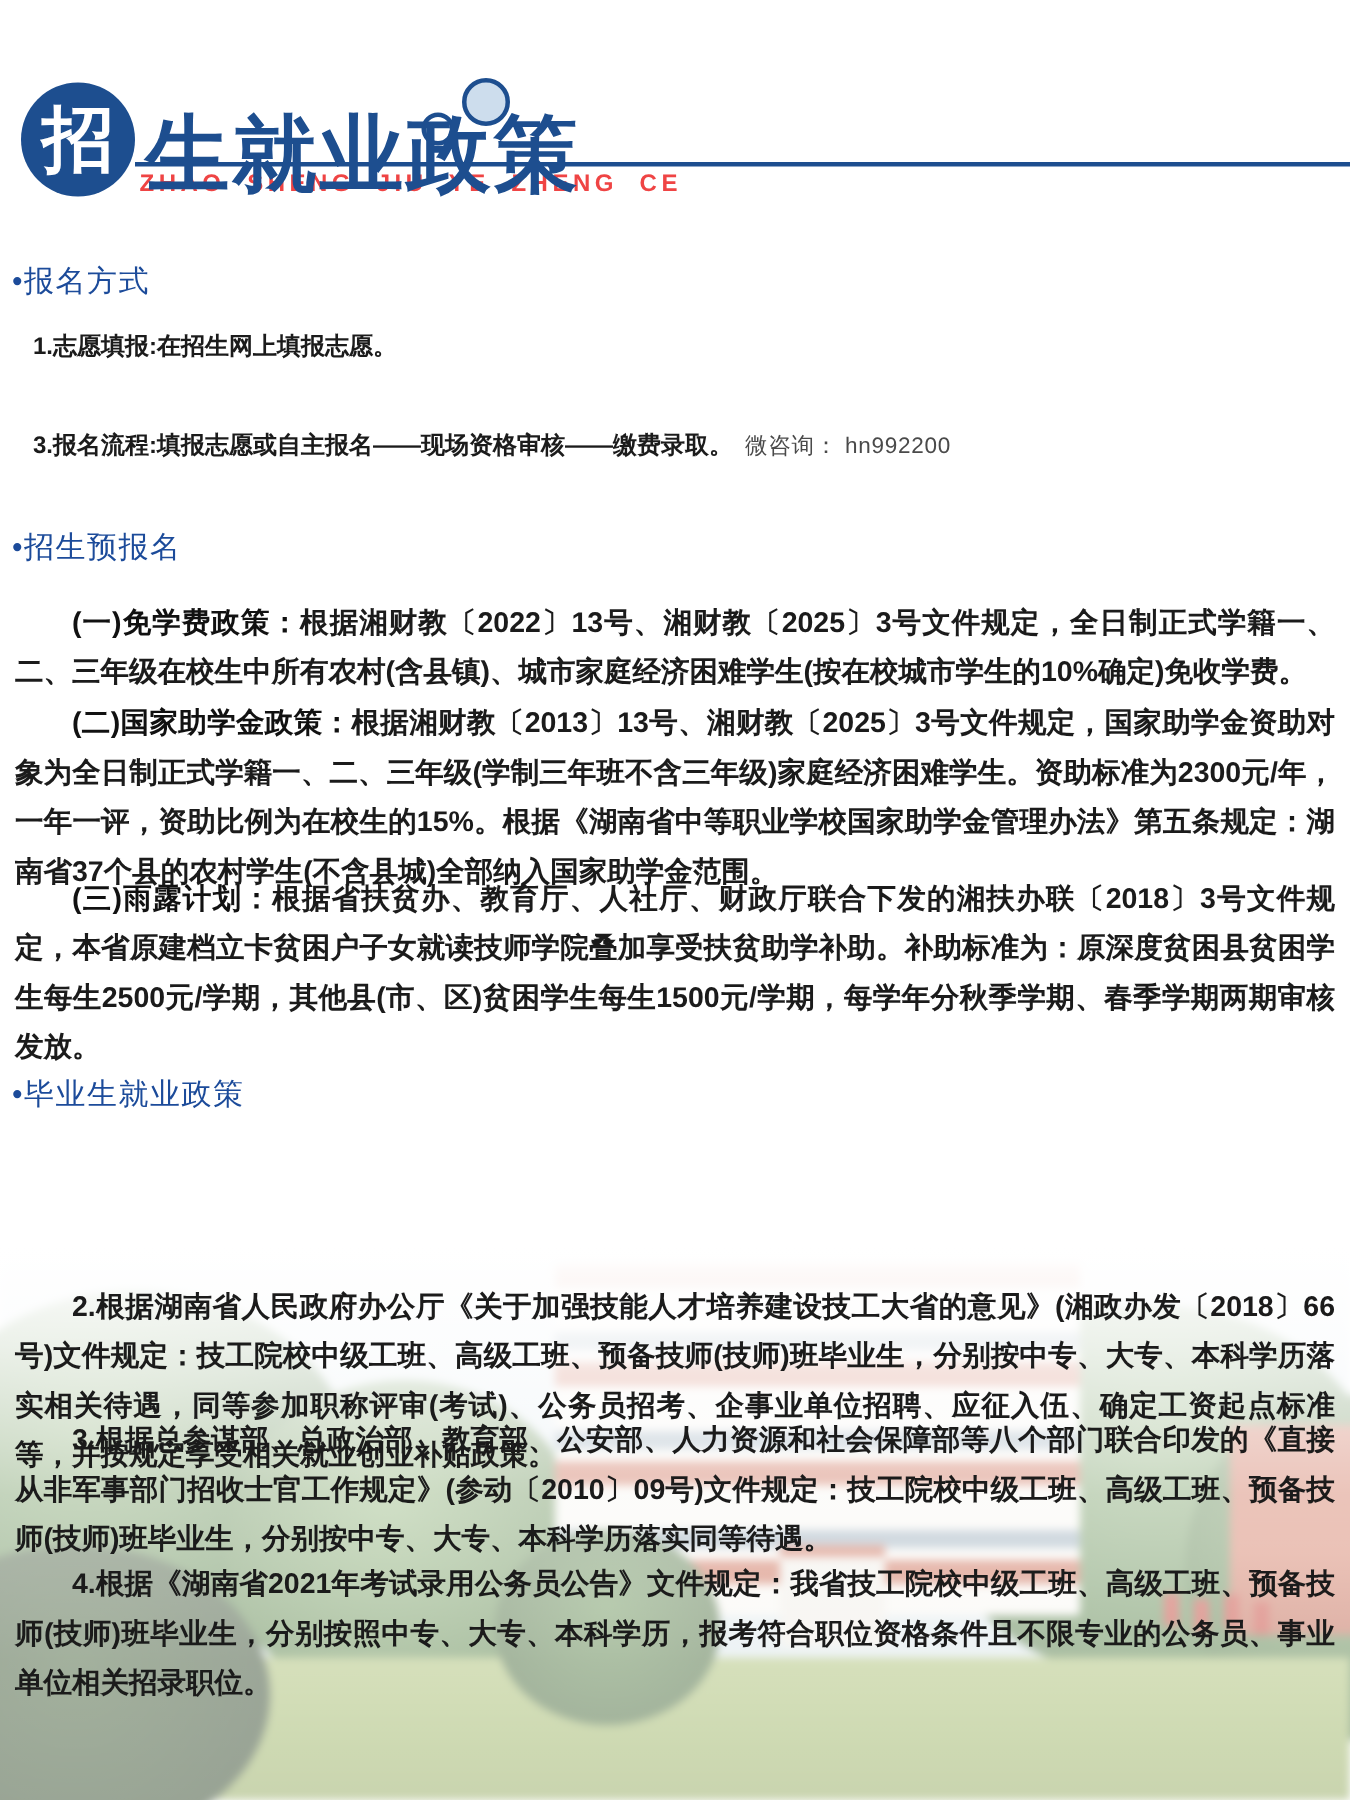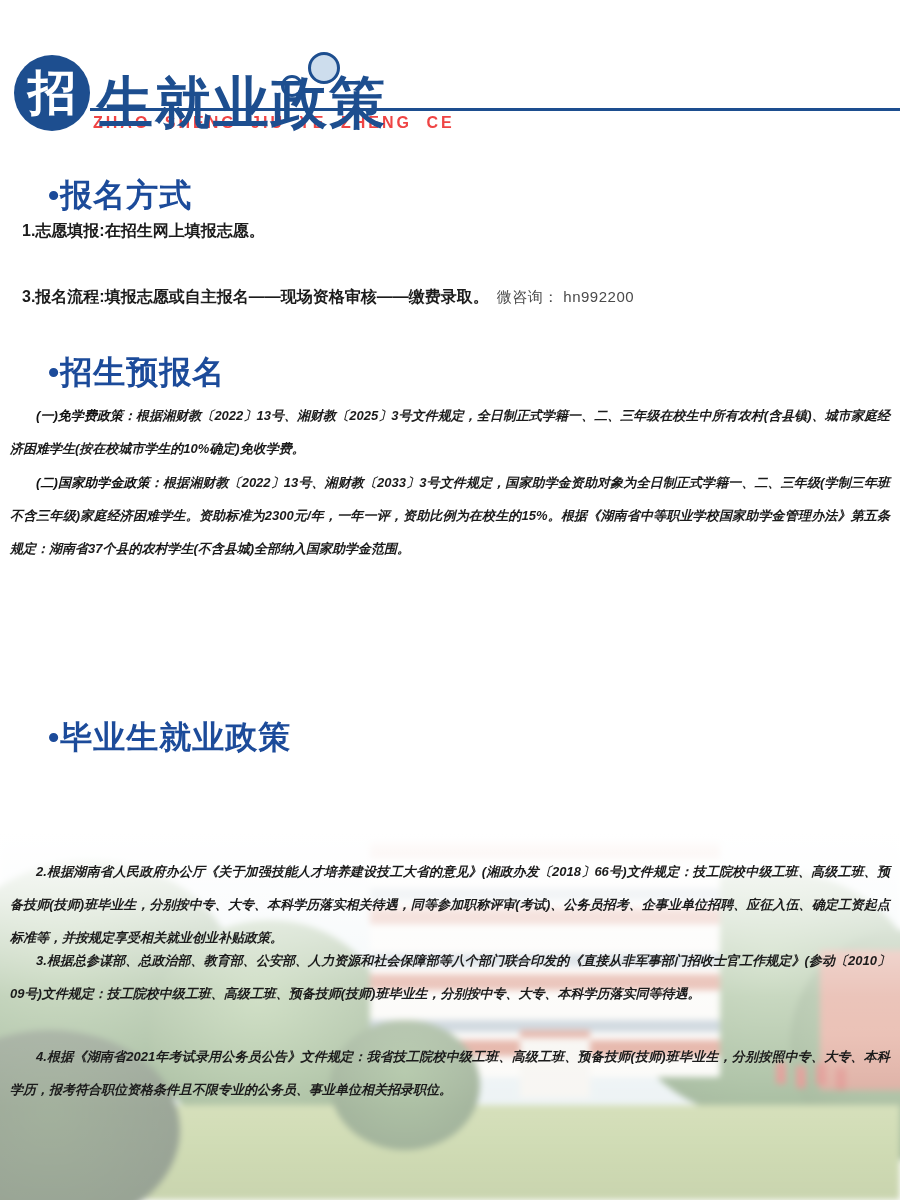--- a/index.html
+++ b/index.html
@@ -25,39 +25,38 @@
   .circle-lg{
     position:absolute;left:308px;top:52px;width:26px;height:26px;border-radius:50%;
     background:#cddded;border:3px solid #1d4e8f;
   }
   .circle-sm{
     position:absolute;left:281px;top:75px;width:16px;height:16px;border-radius:50%;
     background:#ffffff;border:3px solid #1d4e8f;
   }
   
   .section-heading{
-    position:absolute;left:8px;font-size:32px;font-weight:700;color:#1c4b9a;
-    letter-spacing:1px;z-index:2;white-space:nowrap;margin-left:40px;
+    position:absolute;left:8px;font-size:20px;font-weight:400;color:#1c4b9a;
+    letter-spacing:1px;z-index:2;white-space:nowrap;
   }
   .h-reg{top:174px;}
   .h-aid{top:351px;}
   .h-emp{top:716px;}
   .list-item{
     position:absolute;left:22px;right:10px;font-size:16px;font-weight:700;
     color:#1b1b1b;z-index:2;white-space:nowrap;
   }
   .li-1{top:221px;}
   .li-2{top:254px;}
   .li-3{top:287px;}
   .watermark{font-weight:400;color:#4a4a4a;font-size:15px;margin-left:8px;letter-spacing:0.5px;}
   .para{
     position:absolute;left:10px;width:880px;margin:0;text-indent:2em;
-    font-size:13px;font-weight:700;color:#1b1b1b;line-height:33px;z-index:2;
+    font-size:19px;font-weight:700;color:#1b1b1b;line-height:33px;z-index:2;
     text-align:justify;
-    font-style:italic;
   }
   .para .label{font-weight:800;color:#111111;}
   .p-aid1{top:399px;}
   .p-aid2{top:466px;}
   .p-aid3{top:583px;}
   .p-emp1{top:763px;}
   .p-emp2{top:855px;}
   .p-emp3{top:944px;}
   .p-emp4{top:1040px;}
   
@@ -131,21 +130,24 @@
   <div class="list-item li-1">1.志愿填报:在招生网上填报志愿。</div>
   <div class="list-item li-3">
     <span>3.报名流程:填报志愿或自主报名——现场资格审核——缴费录取。</span><span class="watermark">微咨询： hn992200</span>
   </div>
 
   <div class="section-heading h-aid">•招生预报名</div>
   <p class="para p-aid1">
     <span class="label">(一)免学费政策：</span><span>根据湘财教〔2022〕13号、湘财教〔2025〕3号文件规定，全日制正式学籍一、二、三年级在校生中所有农村(含县镇)、城市家庭经济困难学生(按在校城市学生的10%确定)免收学费。</span>
   </p>
   <p class="para p-aid2">
-    <span class="label">(二)国家助学金政策：</span><span>根据湘财教〔2022〕13号、湘财教〔2033〕3号文件规定，国家助学金资助对象为全日制正式学籍一、二、三年级(学制三年班不含三年级)家庭经济困难学生。资助标准为2300元/年，一年一评，资助比例为在校生的15%。根据《湖南省中等职业学校国家助学金管理办法》第五条规定：湖南省37个县的农村学生(不含县城)全部纳入国家助学金范围。</span>
+    <span class="label">(二)国家助学金政策：</span><span>根据湘财教〔2013〕13号、湘财教〔2025〕3号文件规定，国家助学金资助对象为全日制正式学籍一、二、三年级(学制三年班不含三年级)家庭经济困难学生。资助标准为2300元/年，一年一评，资助比例为在校生的15%。根据《湖南省中等职业学校国家助学金管理办法》第五条规定：湖南省37个县的农村学生(不含县城)全部纳入国家助学金范围。</span>
+  </p>
+  <p class="para p-aid3">
+    <span class="label">(三)雨露计划：</span><span>根据省扶贫办、教育厅、人社厅、财政厅联合下发的湘扶办联〔2018〕3号文件规定，本省原建档立卡贫困户子女就读技师学院叠加享受扶贫助学补助。补助标准为：原深度贫困县贫困学生每生2500元/学期，其他县(市、区)贫困学生每生1500元/学期，每学年分秋季学期、春季学期两期审核发放。</span>
   </p>
 
   <div class="section-heading h-emp">•毕业生就业政策</div>
   <p class="para p-emp2">2.根据湖南省人民政府办公厅《关于加强技能人才培养建设技工大省的意见》(湘政办发〔2018〕66号)文件规定：技工院校中级工班、高级工班、预备技师(技师)班毕业生，分别按中专、大专、本科学历落实相关待遇，同等参加职称评审(考试)、公务员招考、企事业单位招聘、应征入伍、确定工资起点标准等，并按规定享受相关就业创业补贴政策。</p>
   <p class="para p-emp3">3.根据总参谋部、总政治部、教育部、公安部、人力资源和社会保障部等八个部门联合印发的《直接从非军事部门招收士官工作规定》(参动〔2010〕09号)文件规定：技工院校中级工班、高级工班、预备技师(技师)班毕业生，分别按中专、大专、本科学历落实同等待遇。</p>
   <p class="para p-emp4">4.根据《湖南省2021年考试录用公务员公告》文件规定：我省技工院校中级工班、高级工班、预备技师(技师)班毕业生，分别按照中专、大专、本科学历，报考符合职位资格条件且不限专业的公务员、事业单位相关招录职位。</p>
 
 </div>
 
 </body></html>

